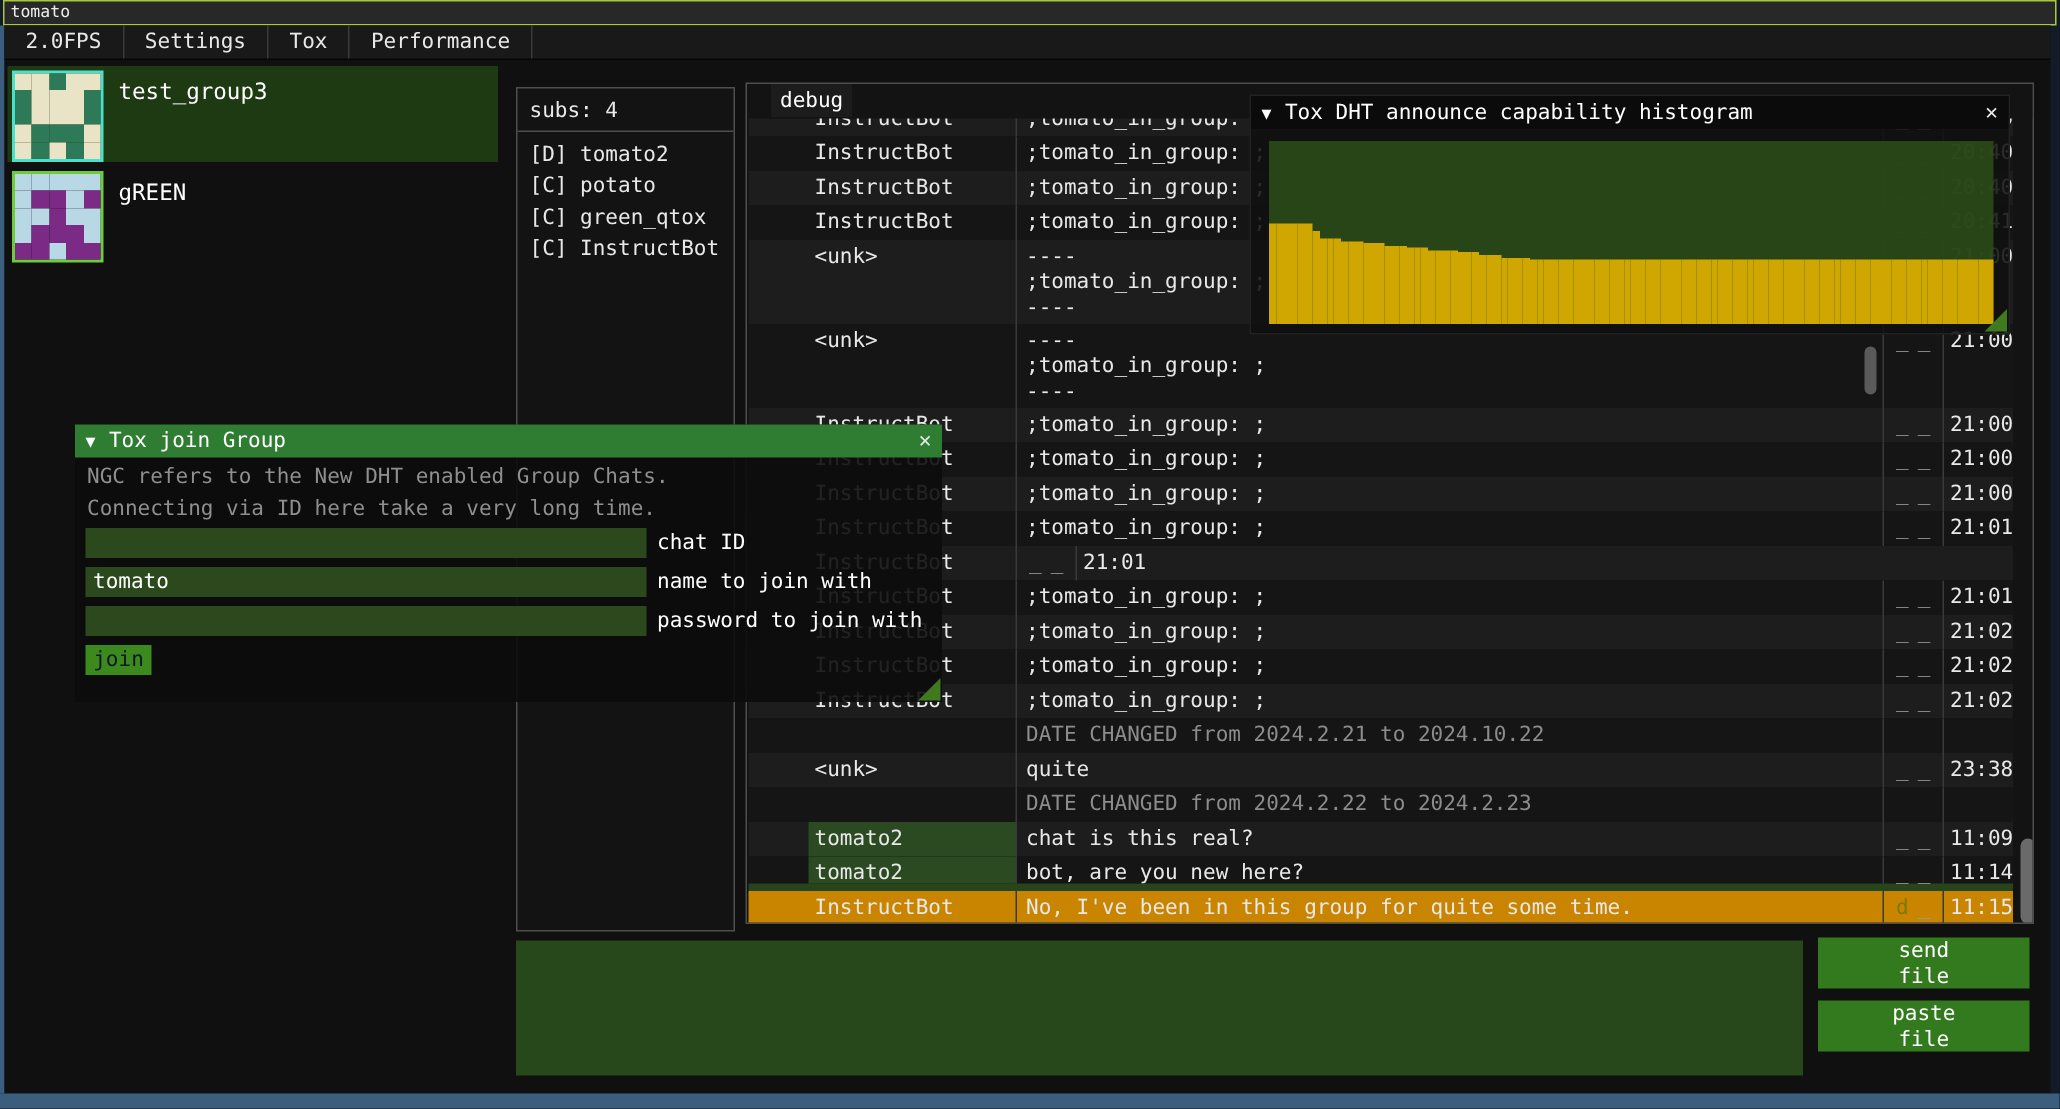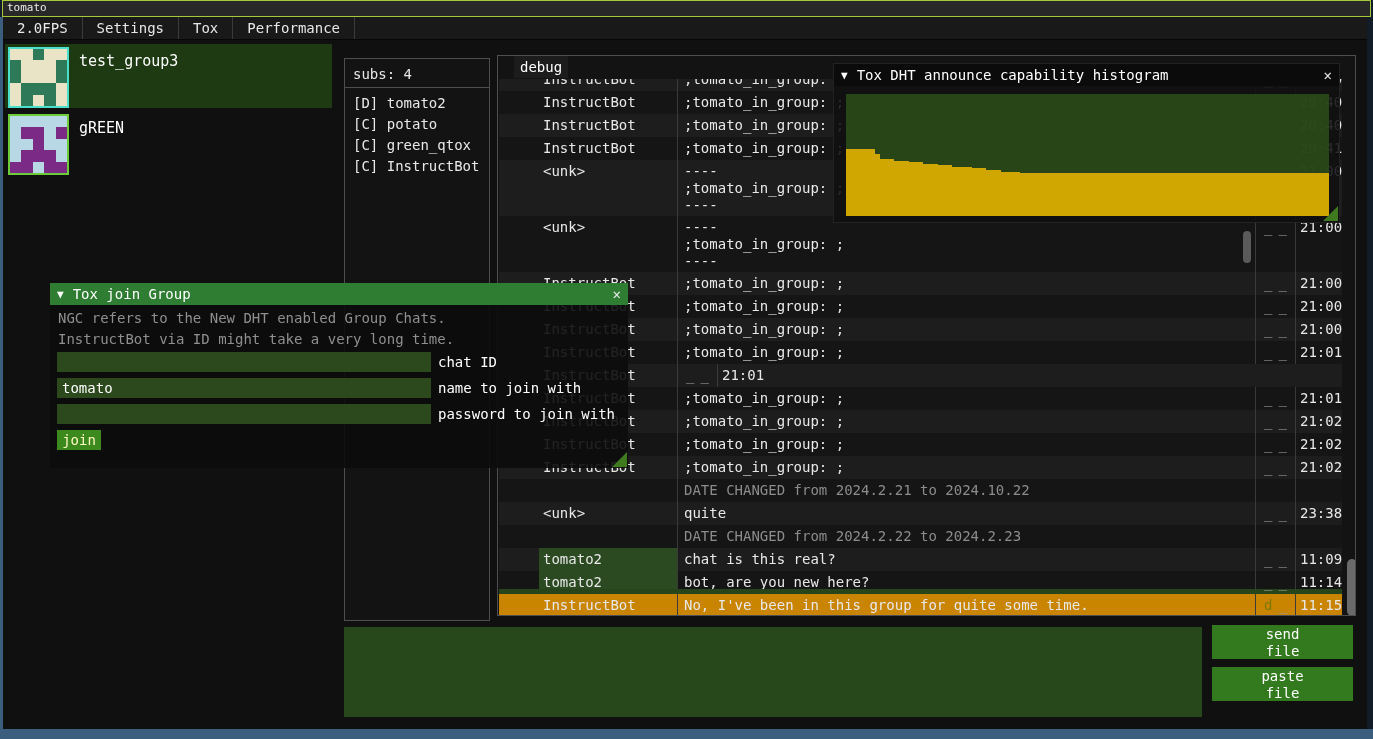--- a/index.html
+++ b/index.html
@@ -71,21 +71,21 @@
   .hist-bar{flex:1;background:rgba(219,173,0,0.94);}
   .grip{position:absolute;right:1px;bottom:1px;width:0;height:0;
     border-left:15px solid transparent;border-bottom:15px solid #3f7a1e;}
 
   .join-win{left:50px;top:283px;width:578px;height:185px;background:rgba(12,12,12,0.90);z-index:10;}
   .join-title{background:#2e7d32;}
   .join-info{position:absolute;left:8px;color:#8f8f8f;font-size:14px;white-space:pre;}
   .jfield{position:absolute;left:7px;display:flex;height:20px;}
   .jinput{width:374px;height:20px;background:#2b491c;color:#ffffff;line-height:20px;padding:0 5px;box-sizing:border-box;overflow:hidden;}
   .jlabel{margin-left:7px;line-height:20px;color:#ffffff;white-space:pre;}
-  .join-btn{position:absolute;left:7px;top:147px;width:44px;height:20px;background:#3c8a1e;color:#fef9c3;text-align:center;line-height:20px;}
+  .join-btn{position:absolute;left:7px;top:147px;width:44px;height:20px;background:#3c8a1e;color:#0f172a;text-align:center;line-height:20px;}
 
   
   .composer-input{left:344px;top:627px;width:858px;height:90px;background:#26481a;}
   .file-btn{left:1212px;width:141px;height:34px;background:#337a1e;color:#ffffff;text-align:center;font-size:14px;}
   .file-btn div{line-height:16px;margin-top:1px;}
   .send-btn{top:625px;}
   .paste-btn{top:667px;}
 </style>
 </head>
 <body>
@@ -434,21 +434,21 @@
   <div class="grip"></div>
 </div>
 
 <div class="abs join-win">
   <div class="float-title join-title">
     <span class="collapse-arrow">▼</span>
     <span>Tox join Group</span>
     <span class="win-close">✕</span>
   </div>
   <div class="join-info" style="top:27px">NGC refers to the New DHT enabled Group Chats.</div>
-  <div class="join-info" style="top:48px">InstructBot via ID might take a very long time.</div>
+  <div class="join-info" style="top:48px">Connecting via ID here take a very long time.</div>
   <div>
       <div class="jfield" style="top: 69px;">
         <div class="jinput"></div>
         <div class="jlabel">chat ID</div>
       </div>
       <div class="jfield" style="top: 95px;">
         <div class="jinput">tomato</div>
         <div class="jlabel">name to join with</div>
       </div>
       <div class="jfield" style="top: 121px;">

